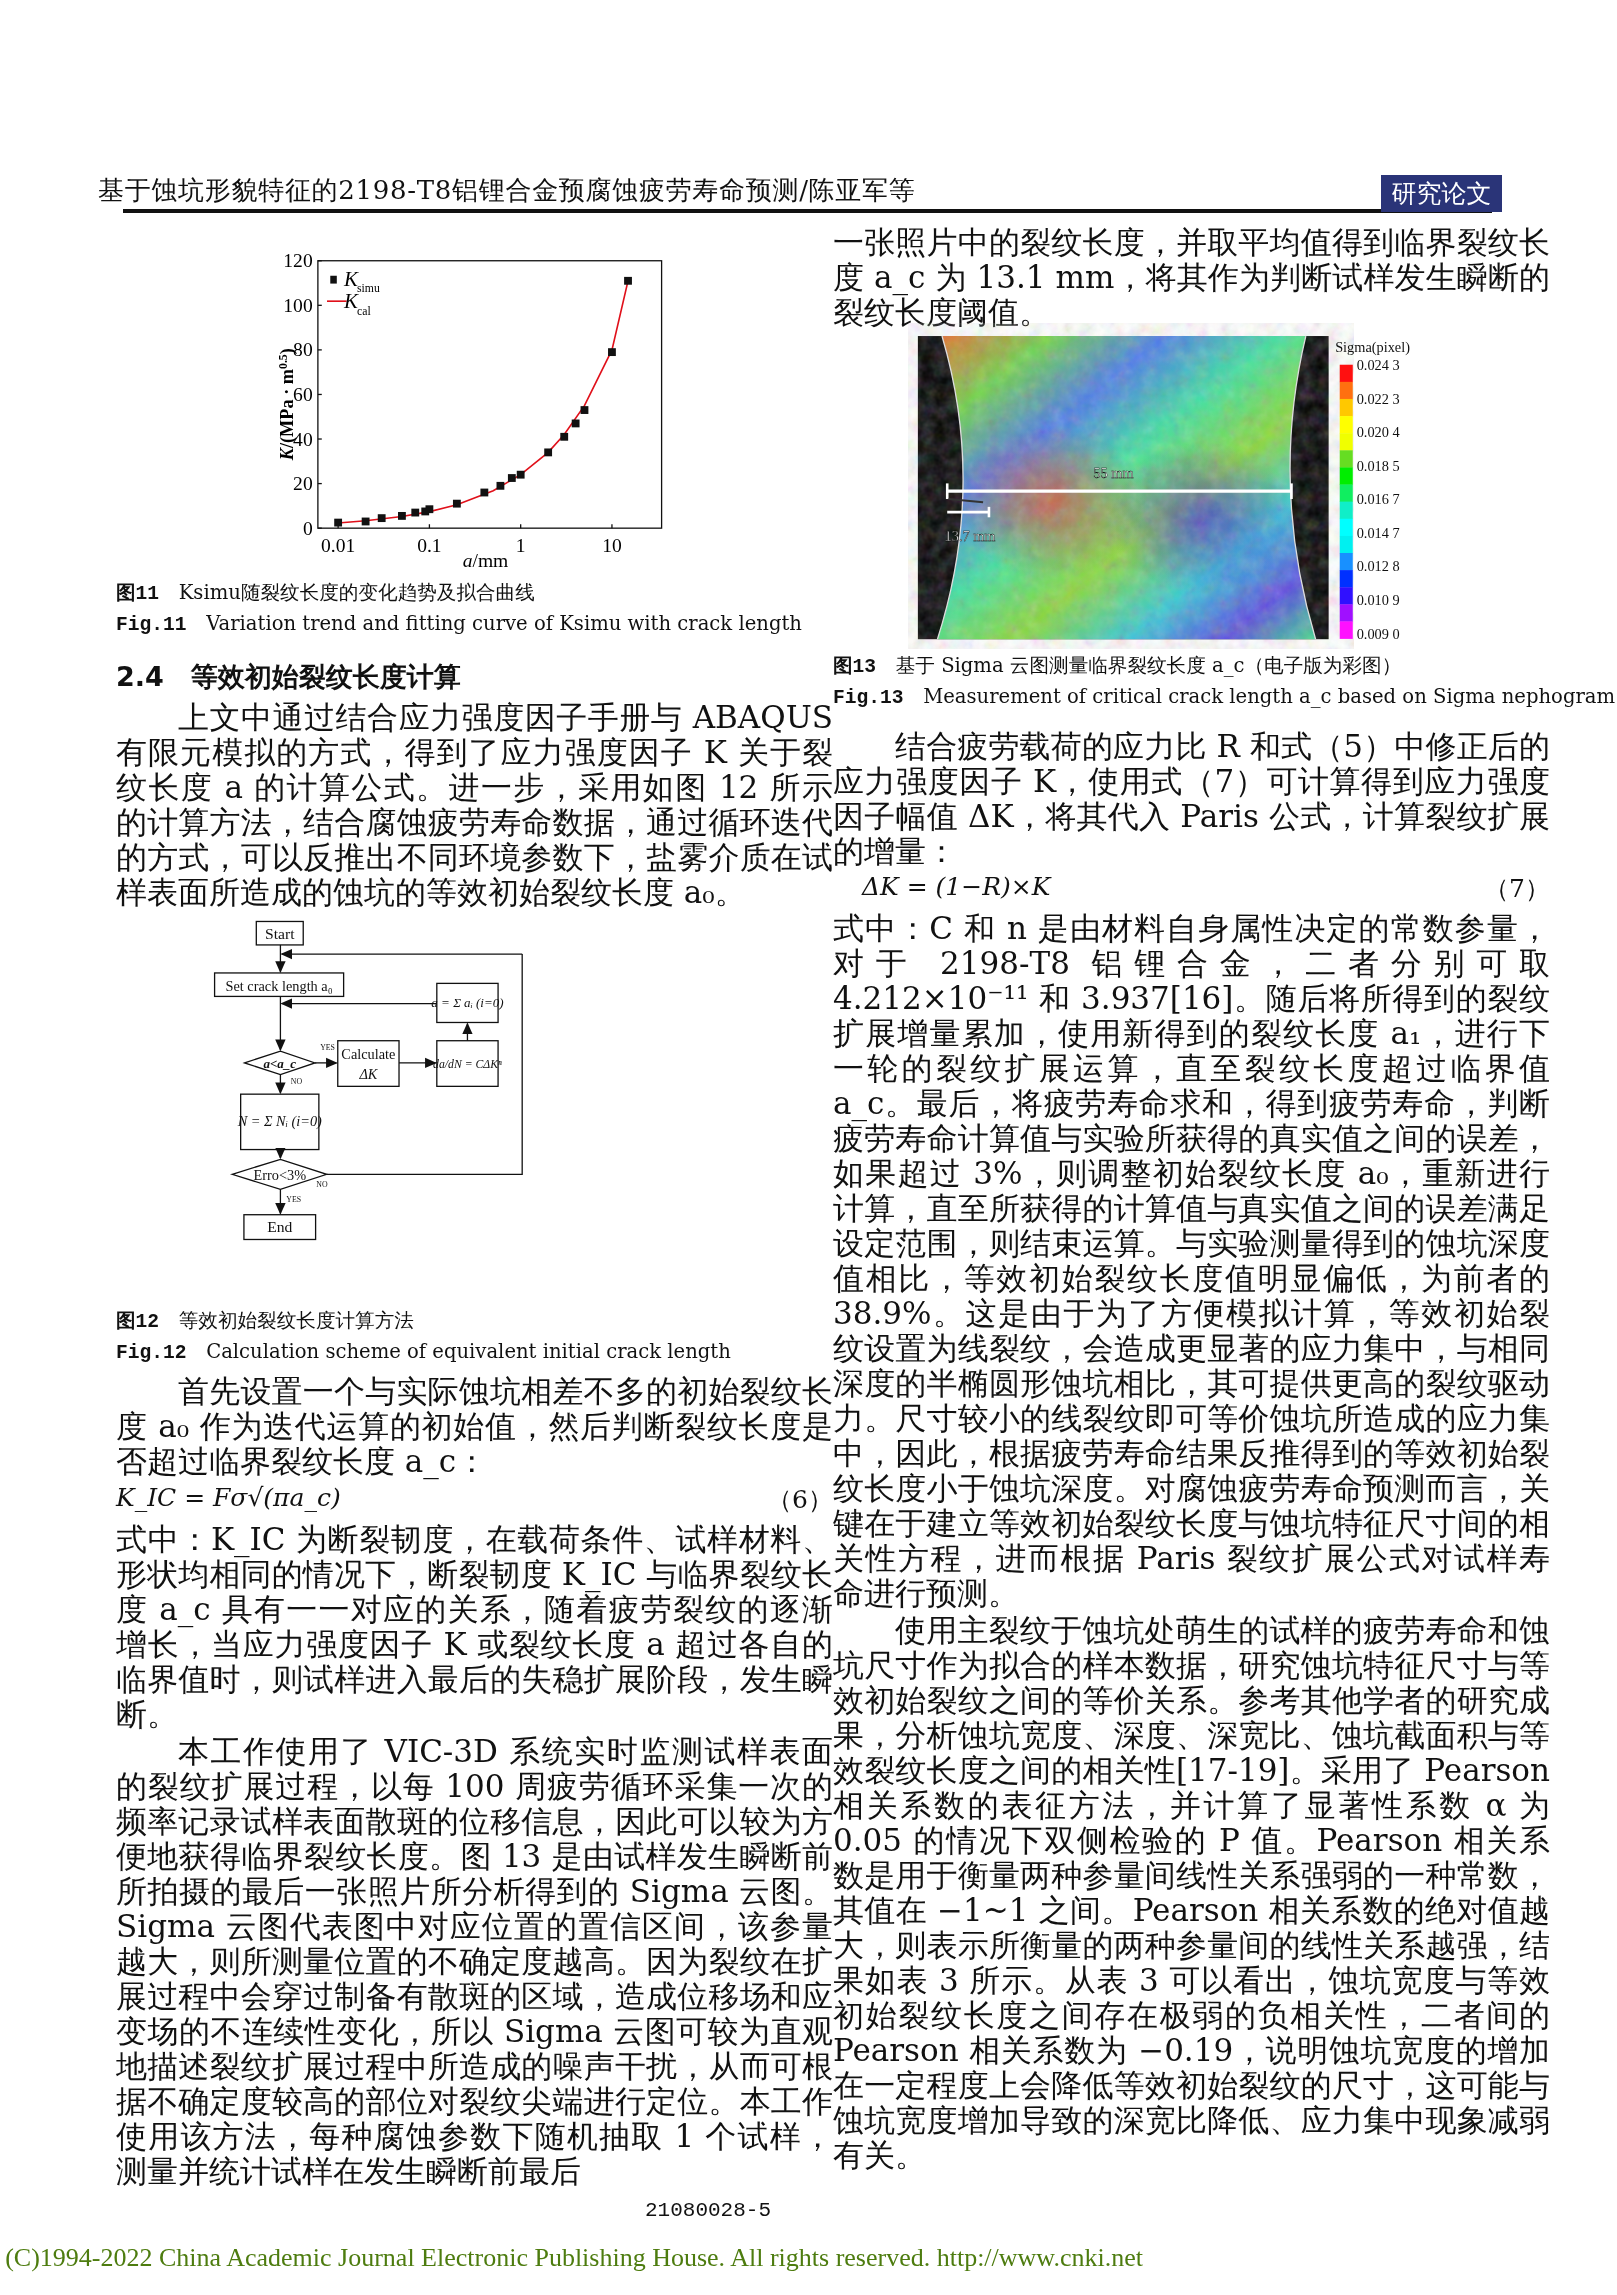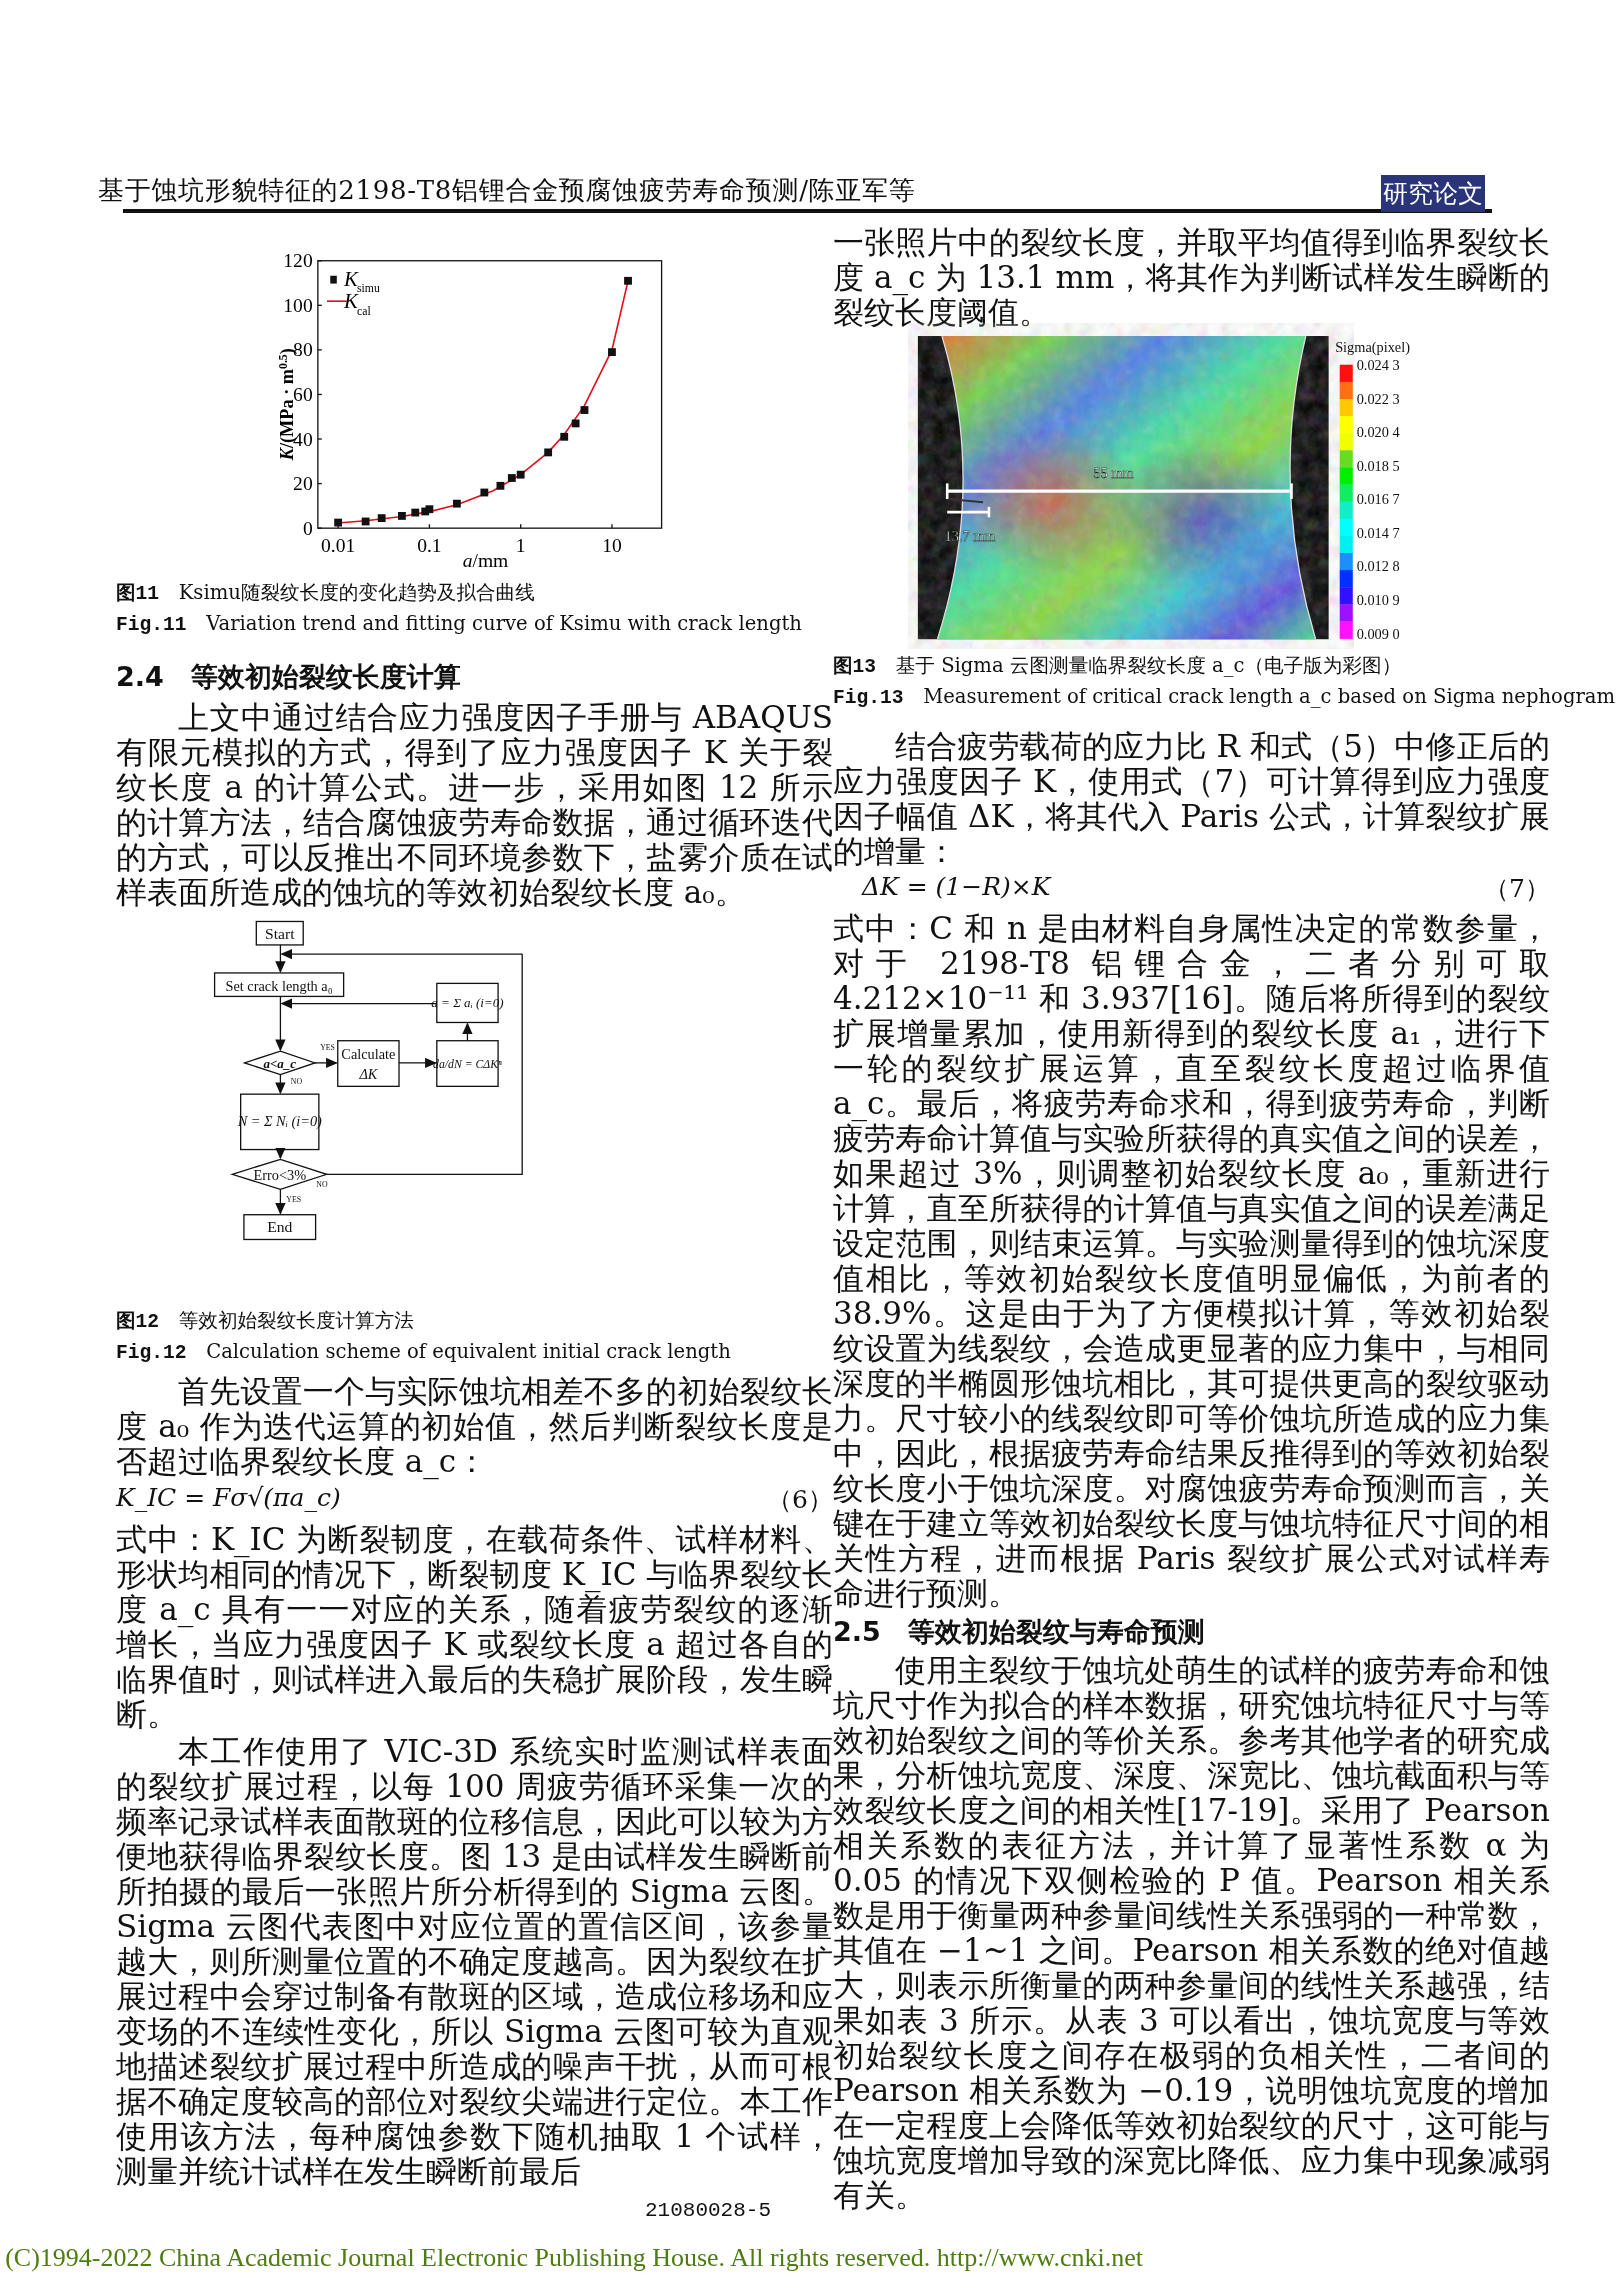--- a/index.html
+++ b/index.html
@@ -1,20 +1,20 @@
 <!DOCTYPE html>
 <html style="font-size:10.4px"><head>
 <meta charset="utf-8">
 <style>
   html,body{margin:0;padding:0;background:#fff;}
   body{width:1618px;height:2295px;position:relative;overflow:hidden;font-family:"DejaVu Serif","Liberation Serif",serif;color:#111;}
   .abs{position:absolute;}
   .header-title{left:98px;top:173px;font-size:26px;font-family:"DejaVu Serif",serif;letter-spacing:0.7px;white-space:nowrap;}
   .header-rule{left:123px;top:209px;width:1369px;height:3.9px;background:#111;}
-  .header-tag{left:1381px;top:175px;width:104px;height:37px;background:#2a3478;color:#fff;font-size:25px;text-align:center;line-height:37px;font-family:"DejaVu Sans",sans-serif;}
+  .header-tag{left:1381px;top:175px;width:121px;height:37px;background:#2a3478;color:#fff;font-size:25px;text-align:center;line-height:37px;font-family:"DejaVu Sans",sans-serif;}
   .col{position:absolute;width:717px;}
   .para{font-size:31px;line-height:35px;text-align:justify;margin:0;}
   .indent{text-indent:2em;}
   .sec-title{font-size:27px;font-weight:bold;font-family:"DejaVu Sans",sans-serif;margin:0;}
   .cap-cn{font-size:19.6px;line-height:29px;white-space:nowrap;}
   .cap-en{font-size:19.6px;line-height:29px;white-space:nowrap;}
   .cap-cn b,.cap-en b{font-family:Liberation Mono, monospace;}
   .eq{font-size:25px;font-style:italic;position:relative;height:39px;}
   .eq .num{position:absolute;right:0;top:0;font-style:normal;}
   .footer-num{left:0;width:1416px;top:2199px;text-align:center;font-size:21px;font-family:Liberation Mono, monospace;}
@@ -252,19 +252,18 @@
   <div class="cap-en"><b>Fig.13</b> <span>Measurement of critical crack length a_c based on Sigma nephogram</span></div>
 </div>
 
 <div class="col" style="left:833px;top:729px;">
   <p class="para indent">结合疲劳载荷的应力比 R 和式（5）中修正后的应力强度因子 K，使用式（7）可计算得到应力强度因子幅值 ΔK，将其代入 Paris 公式，计算裂纹扩展的增量：</p>
   <div class="eq" style="margin-left:29px;margin-top:2.6px;">
     <span>ΔK = (1−R)×K</span>
     <span class="num">（7）</span>
   </div>
   <p class="para">式中：C 和 n 是由材料自身属性决定的常数参量，对于 2198-T8 铝锂合金，二者分别可取 4.212×10⁻¹¹ 和 3.937[16]。随后将所得到的裂纹扩展增量累加，使用新得到的裂纹长度 a₁，进行下一轮的裂纹扩展运算，直至裂纹长度超过临界值 a_c。最后，将疲劳寿命求和，得到疲劳寿命，判断疲劳寿命计算值与实验所获得的真实值之间的误差，如果超过 3%，则调整初始裂纹长度 a₀，重新进行计算，直至所获得的计算值与真实值之间的误差满足设定范围，则结束运算。与实验测量得到的蚀坑深度值相比，等效初始裂纹长度值明显偏低，为前者的 38.9%。这是由于为了方便模拟计算，等效初始裂纹设置为线裂纹，会造成更显著的应力集中，与相同深度的半椭圆形蚀坑相比，其可提供更高的裂纹驱动力。尺寸较小的线裂纹即可等价蚀坑所造成的应力集中，因此，根据疲劳寿命结果反推得到的等效初始裂纹长度小于蚀坑深度。对腐蚀疲劳寿命预测而言，关键在于建立等效初始裂纹长度与蚀坑特征尺寸间的相关性方程，进而根据 Paris 裂纹扩展公式对试样寿命进行预测。</p>
-  <p class="sec-title" style="margin-top:3.9px;">2.5　等效初始裂纹与寿命预测</p>
   <p class="para indent" style="margin-top:2.6px;">使用主裂纹于蚀坑处萌生的试样的疲劳寿命和蚀坑尺寸作为拟合的样本数据，研究蚀坑特征尺寸与等效初始裂纹之间的等价关系。参考其他学者的研究成果，分析蚀坑宽度、深度、深宽比、蚀坑截面积与等效裂纹长度之间的相关性[17-19]。采用了 Pearson 相关系数的表征方法，并计算了显著性系数 α 为 0.05 的情况下双侧检验的 P 值。Pearson 相关系数是用于衡量两种参量间线性关系强弱的一种常数，其值在 −1~1 之间。Pearson 相关系数的绝对值越大，则表示所衡量的两种参量间的线性关系越强，结果如表 3 所示。从表 3 可以看出，蚀坑宽度与等效初始裂纹长度之间存在极弱的负相关性，二者间的 Pearson 相关系数为 −0.19，说明蚀坑宽度的增加在一定程度上会降低等效初始裂纹的尺寸，这可能与蚀坑宽度增加导致的深宽比降低、应力集中现象减弱有关。</p>
 </div>
 
 <div class="abs footer-num">21080028-5</div>
 <div class="abs copyright">(C)1994-2022 China Academic Journal Electronic Publishing House. All rights reserved.    http://www.cnki.net</div>
 
 
 </body></html>

